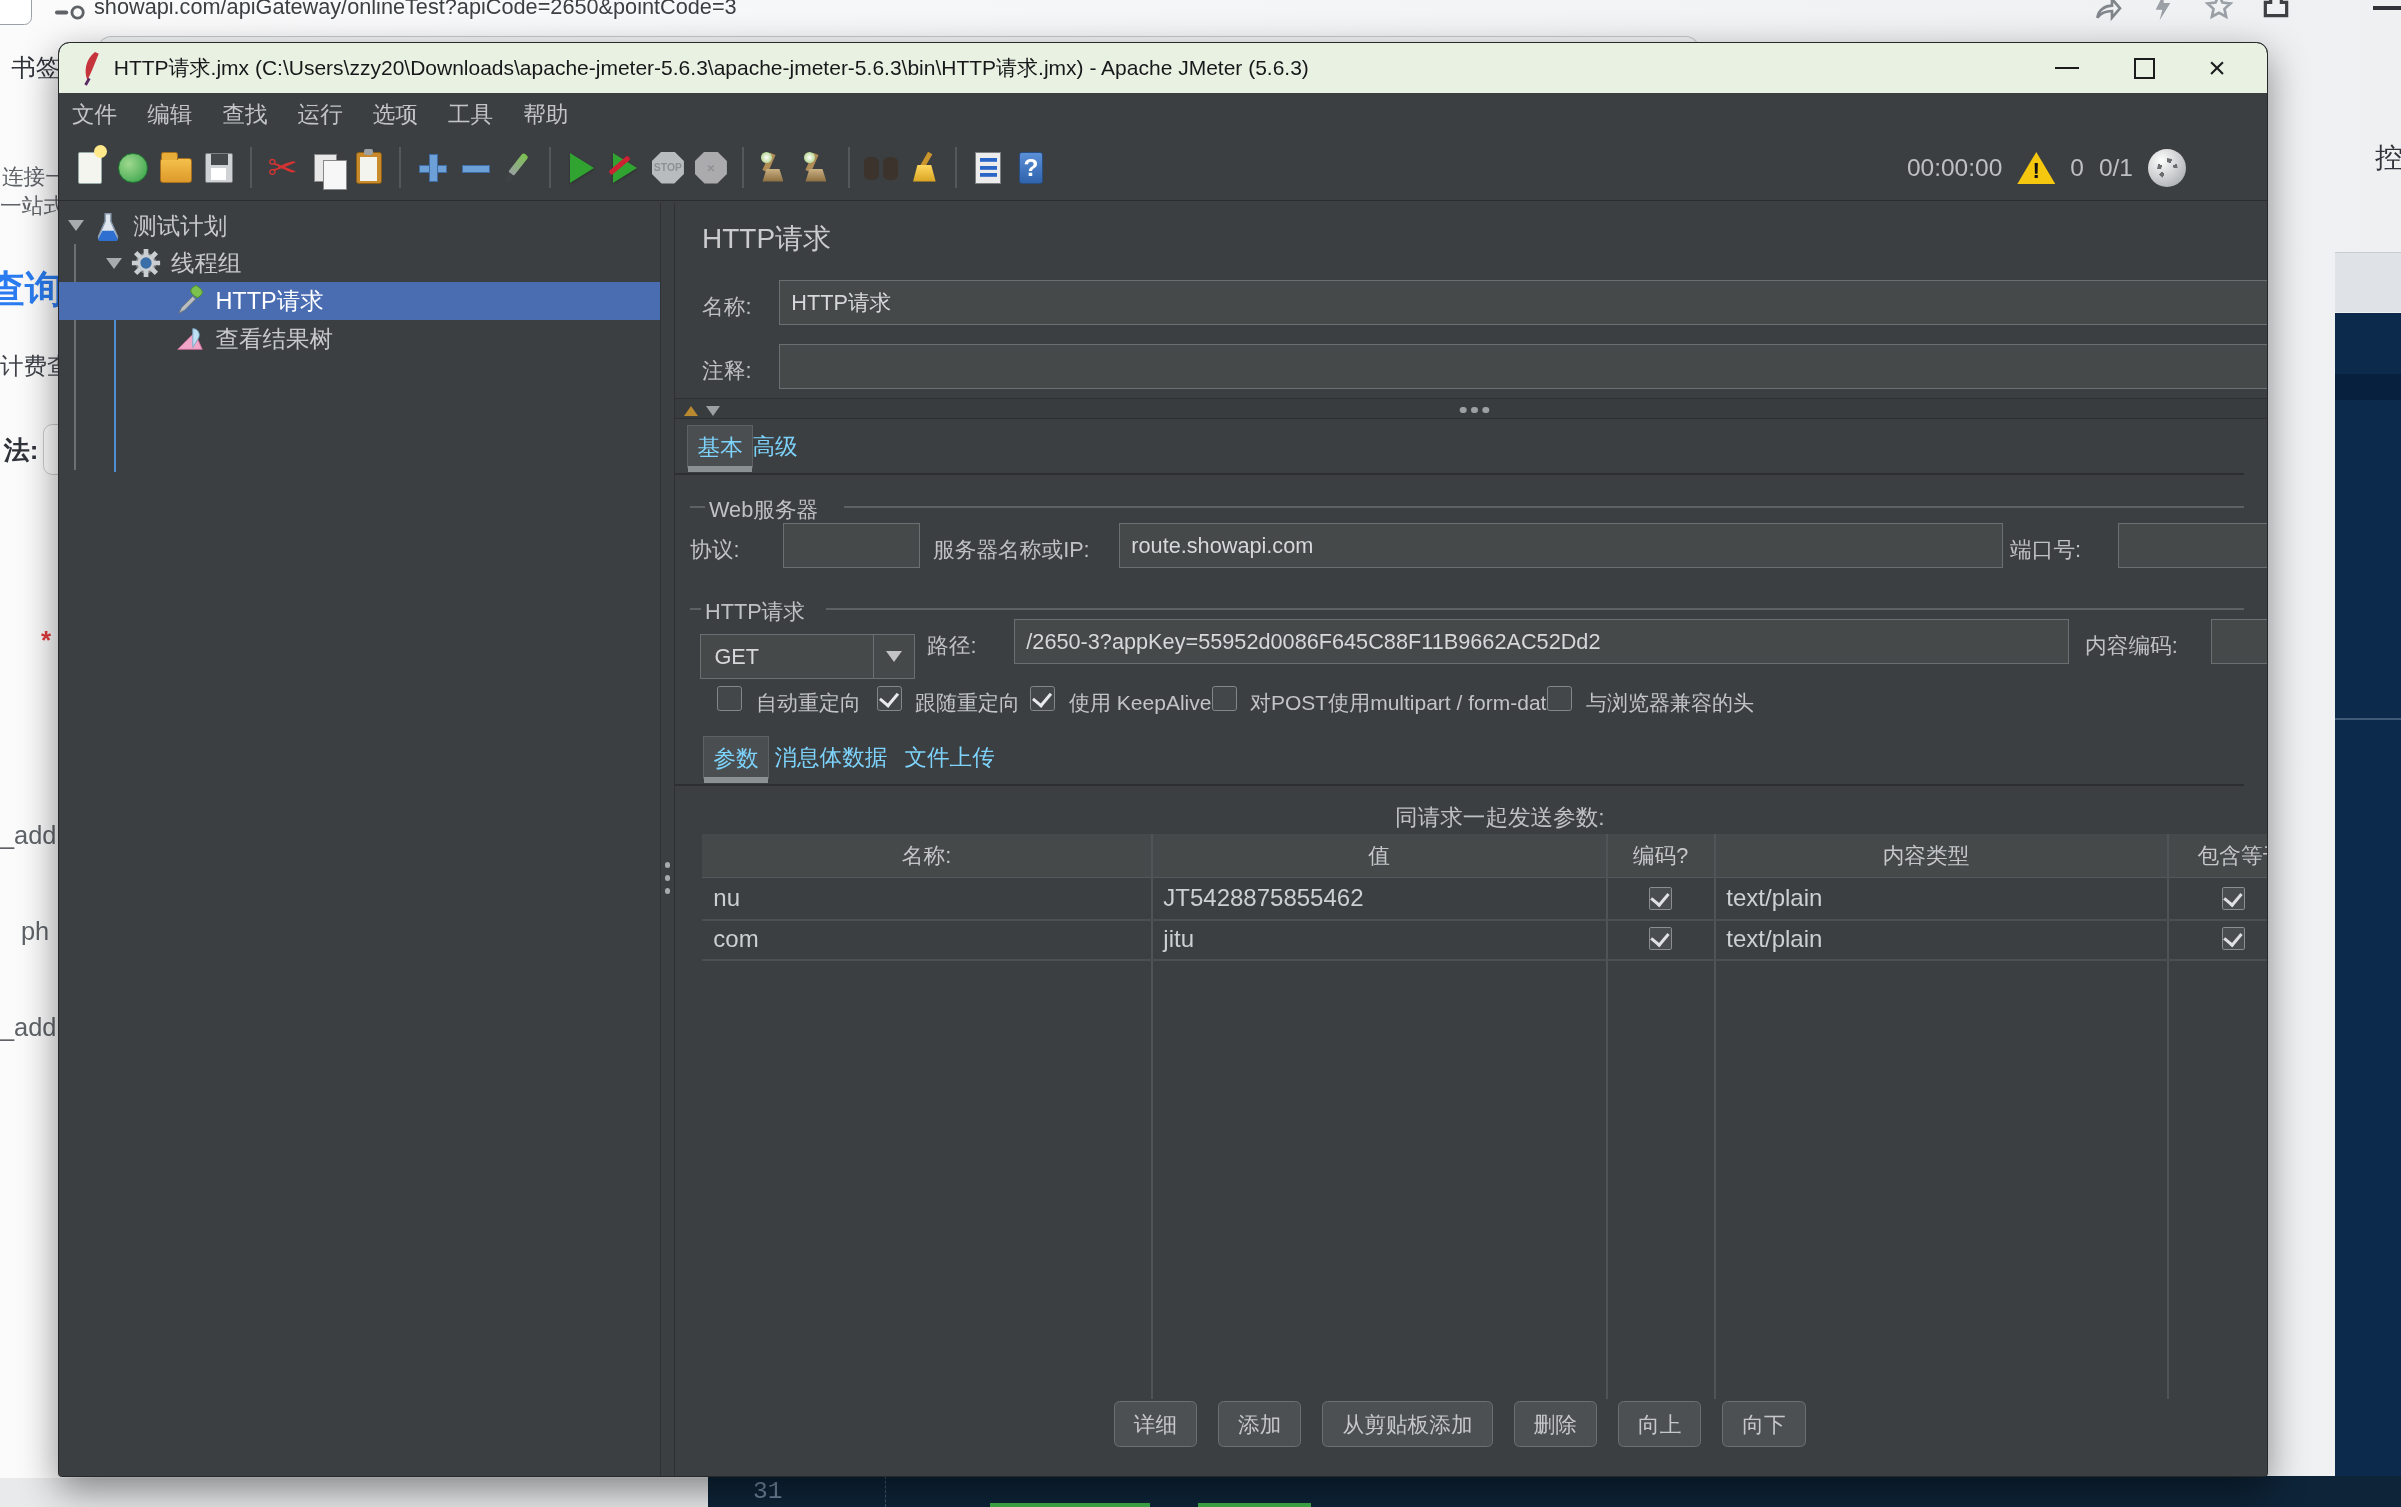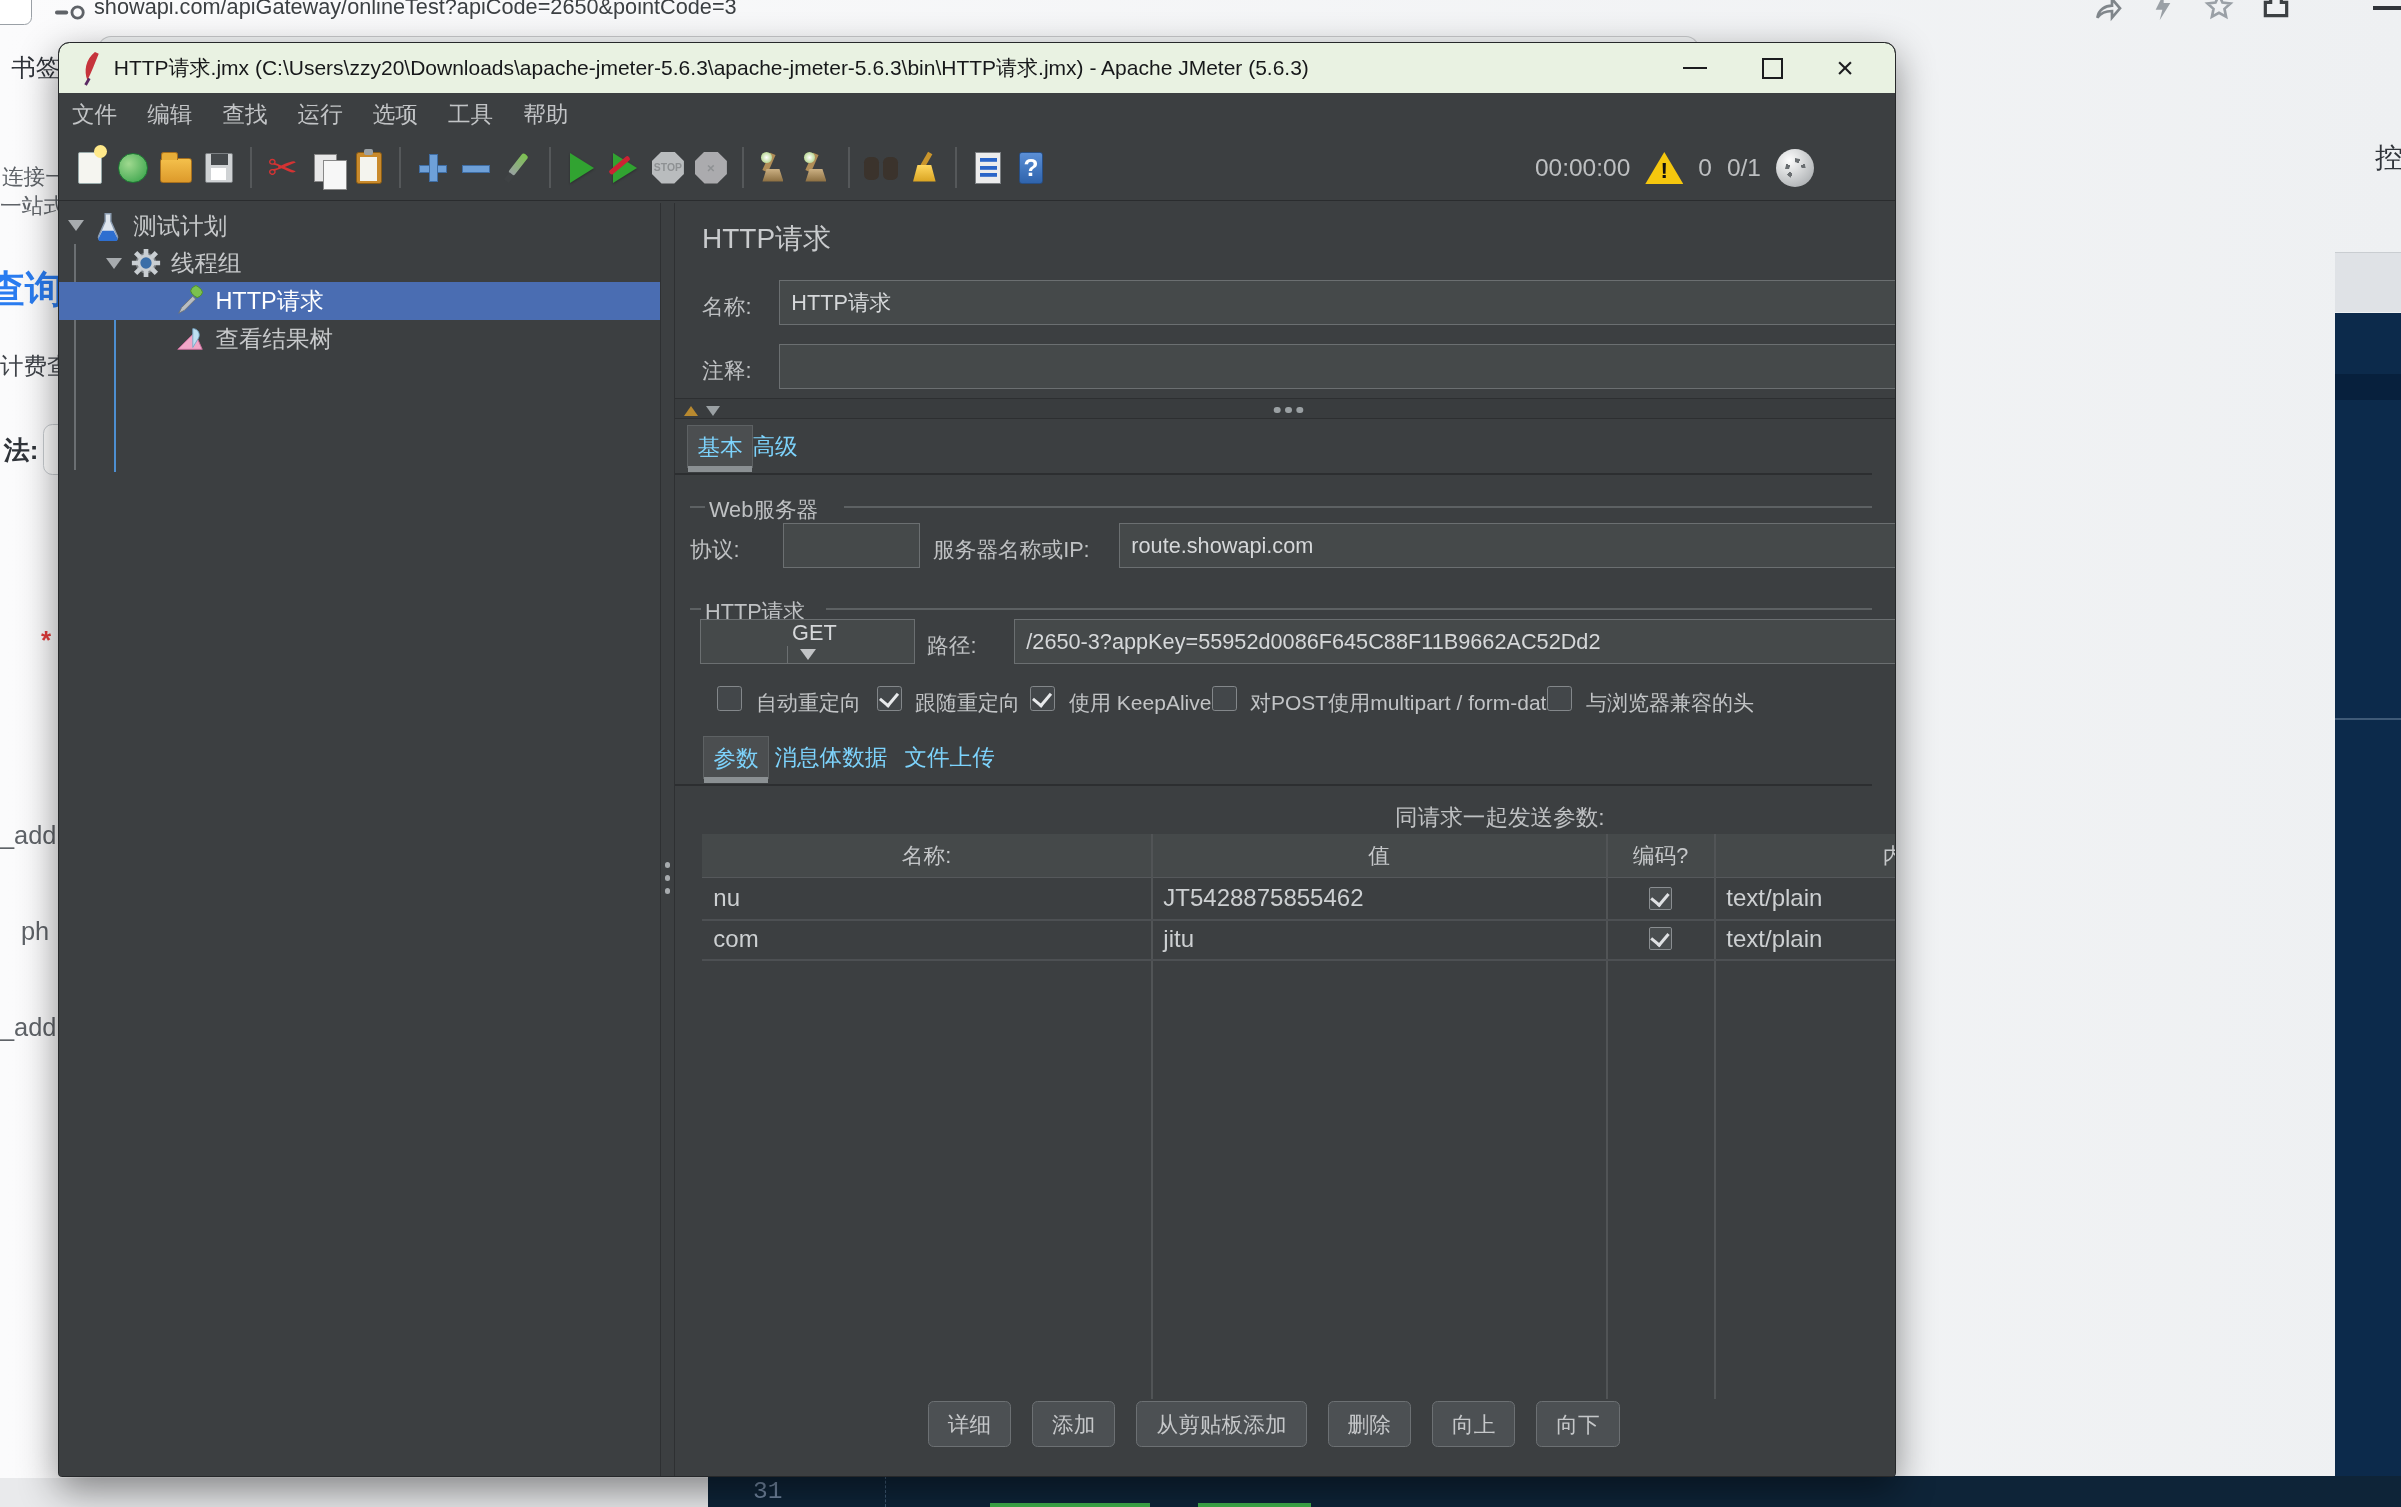--- a/index.html
+++ b/index.html
@@ -13,21 +13,21 @@
   .bg-gray-text { color:#5f6368; font-size:21.7px; white-space:nowrap; }
   .bg-dark-text { color:#30343a; font-size:22.6px; white-space:nowrap; }
   .bg-blue-heading { color:#2a7cf0; font-size:38px; font-weight:bold; white-space:nowrap; }
   .chrome-icon { width:32px; height:32px; color:#80868b; }
   .right-navy { background:#0c2a4b; }
   .code-panel { background:#0e2438; font-family:"Liberation Mono", monospace; }
   .code-line { font-size:24.5px; white-space:pre; }
   .gutter-num { color:#7186a0; font-size:24.5px; font-family:"Liberation Mono", monospace; }
 
   
-  #win { position:absolute; left:58px; top:42px; width:1838px; height:1435px;
+  #win { position:absolute; left:58px; top:42px; width:2210px; height:1435px;
     background:#3c3f41; border:0.9px solid #26282a; border-radius:11.3px 11.3px 3.8px 3.8px;
     box-shadow:0 13px 38px rgba(0,0,0,.45); overflow:hidden; }
   #titlebar { position:absolute; left:0; top:0; right:0; height:50px; background:#e9f2e2;
     border-radius:10.4px 10.4px 0 0; display:flex; align-items:center; }
   #title-text { font-size:21px; color:#17181a; margin-left:11.3px; white-space:nowrap; overflow:hidden; }
   .win-ctrl { position:absolute; top:0; width:62px; height:50px; display:flex; align-items:center; justify-content:center;
     color:#1b1c1e; font-size:24.5px; cursor:pointer; }
   #menubar { position:absolute; left:0; top:50px; right:0; height:42px; background:#3c3f41;
     display:flex; align-items:center; padding-left:13px; gap:30px; }
   .menu-item { color:#c2c4c6; font-size:22.6px; cursor:pointer; }
@@ -389,21 +389,21 @@
         </div>
         <div class="lbl" style="left:1335px; top:332px;">端口号:</div>
         <div class="field" style="left:1443px; top:320px; width:203px; height:45px;">
           <span></span>
         </div>
 
         <div class="legend-line" style="left:15px; top:405px; width:11.3px;"></div>
         <div class="lbl" style="left:30px; top:394px;">HTTP请求</div>
         <div class="legend-line" style="left:151px; top:405px; right:22.6px;"></div>
 
-        <div class="combo" style="left:25.4px; top:416px; width:215px; height:45px;flex-direction:column;">
+        <div class="combo" style="left:25.4px; top:431px; width:215px; height:45px;">
           <span class="val">GET</span>
           <span class="btn">
               <span class="arr"></span>
             </span>
         </div>
         <div class="lbl" style="left:252px; top:428px;">路径:</div>
         <div class="field" style="left:339px; top:416px; width:1055px; height:45px;">
           <span>/2650-3?appKey=55952d0086F645C88F11B9662AC52Dd2</span>
         </div>
         <div class="lbl" style="left:1410px; top:428px;">内容编码:</div>

